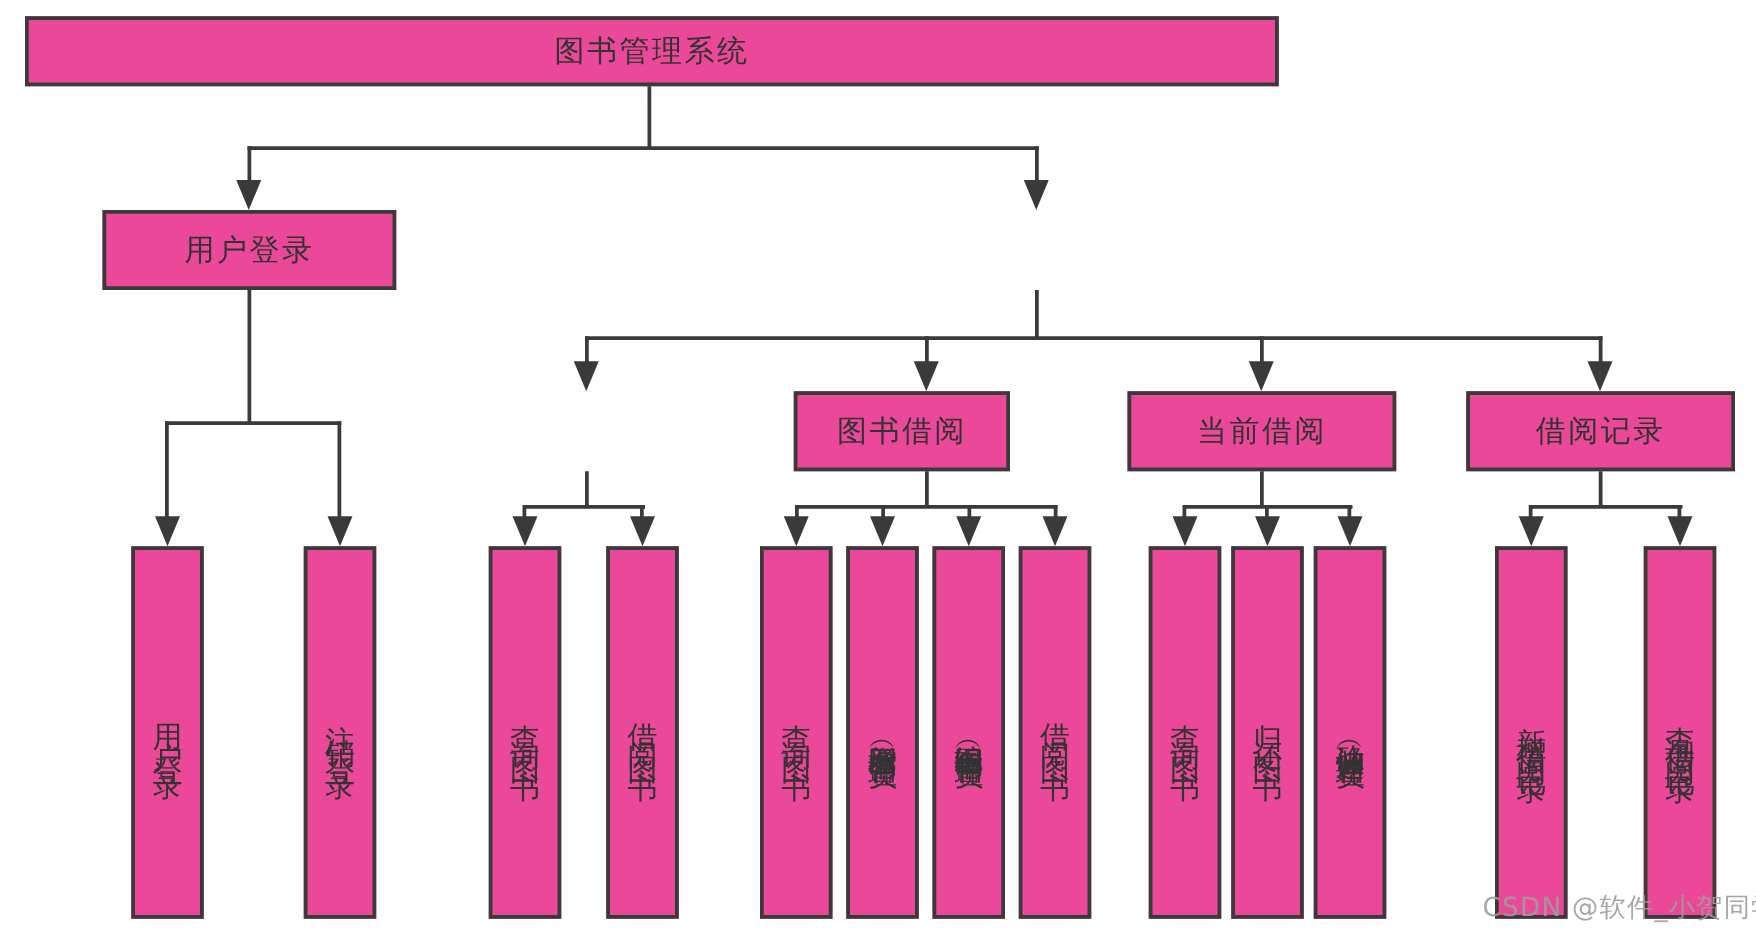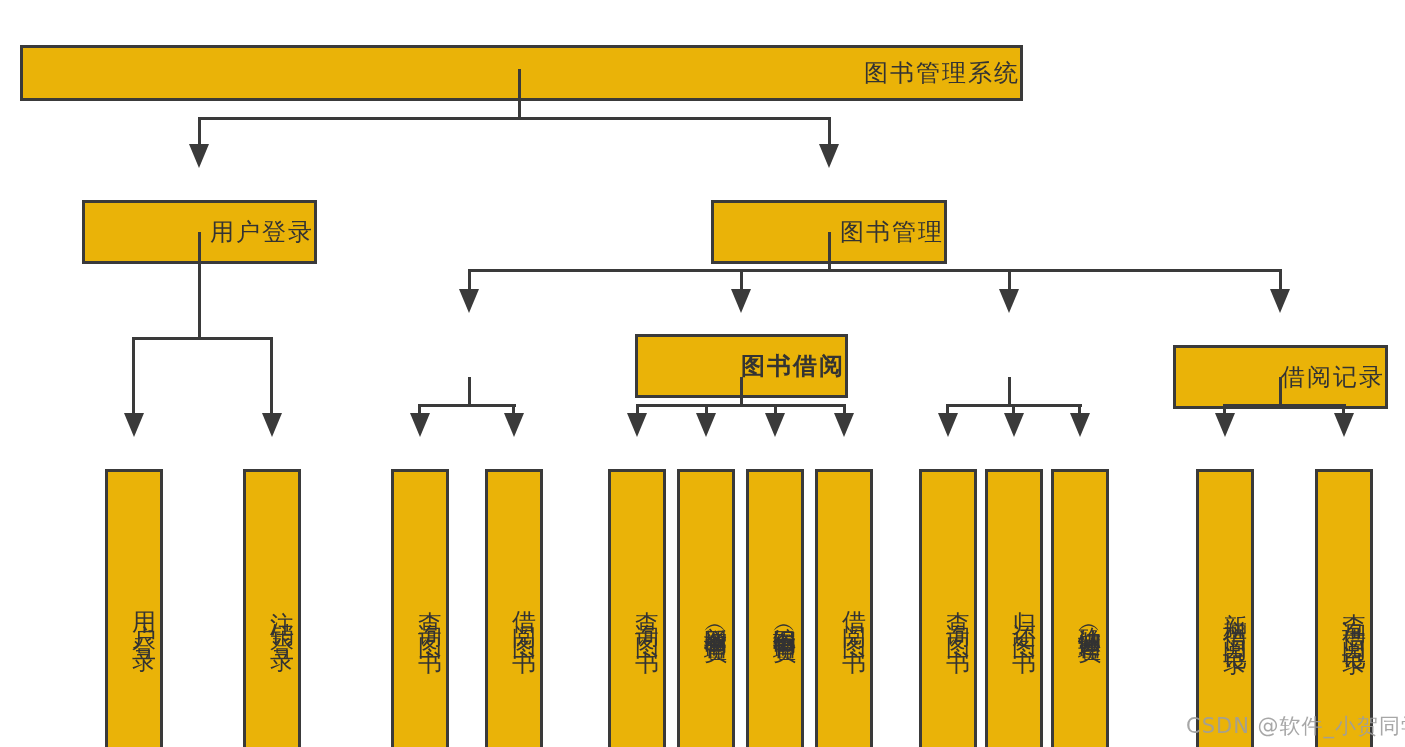--- a/index.html
+++ b/index.html
@@ -11,26 +11,25 @@
   .canvas{
     position:relative;
     width:1405px;height:747px;
     background:#ffffff;
     overflow:hidden;
   }
   .box{
     position:absolute;
     box-sizing:border-box;
     border:3px solid var(--line);
-    background:#eab308;
+    background:#ec4899;
     display:flex;
     align-items:center;
-    justify-content:flex-end;
+    justify-content:center;
     color:var(--text);
-    margin-top:32px;
   }
   .hlabel{
     font-size:24px;
     letter-spacing:2px;
     color:var(--text);
     white-space:nowrap;
   }
   .vtext{
     writing-mode:vertical-rl;
     text-orientation:mixed;
@@ -72,44 +71,44 @@
   <div class="vline" style="left:518px;top:69px;height:50px;"></div>
   <div class="hline" style="left:198px;top:117px;width:633px;"></div>
   <div class="vline" style="left:198px;top:117px;height:28px;"></div>
   <div class="vline" style="left:828px;top:117px;height:28px;"></div>
   <div class="arrow" style="left:189px;top:144px;"></div>
   <div class="arrow" style="left:819px;top:144px;"></div>
 
   <div class="box" style="left:82px;top:168px;width:235px;height:64px;">
     <span class="hlabel">用户登录</span>
   </div>
-  <div class="box" style="left:711px;top:168px;width:236px;height:64px;">
-    <span class="hlabel">图书管理</span>
-  </div>
 
   <div class="vline" style="left:198px;top:232px;height:106px;"></div>
   <div class="hline" style="left:132px;top:337px;width:141px;"></div>
   <div class="vline" style="left:132px;top:337px;height:77px;"></div>
   <div class="vline" style="left:270px;top:337px;height:77px;"></div>
   <div class="arrow" style="left:124px;top:413px;"></div>
   <div class="arrow" style="left:262px;top:413px;"></div>
 
   <div class="vline" style="left:828px;top:232px;height:38px;"></div>
   <div class="hline" style="left:468px;top:269px;width:814px;"></div>
   <div class="vline" style="left:468px;top:269px;height:21px;"></div>
   <div class="vline" style="left:740px;top:269px;height:21px;"></div>
   <div class="vline" style="left:1008px;top:269px;height:21px;"></div>
   <div class="vline" style="left:1279px;top:269px;height:21px;"></div>
   <div class="arrow" style="left:459px;top:289px;"></div>
   <div class="arrow" style="left:731px;top:289px;"></div>
   <div class="arrow" style="left:999px;top:289px;"></div>
   <div class="arrow" style="left:1270px;top:289px;"></div>
 
-  <div class="box" style="left:635px;top:302px;width:213px;height:64px;font-weight:bold;">
+  <div class="box" style="left:635px;top:313px;width:173px;height:64px;">
     <span class="hlabel">图书借阅</span>
+  </div>
+  <div class="box" style="left:902px;top:313px;width:215px;height:64px;">
+    <span class="hlabel">当前借阅</span>
   </div>
   <div class="box" style="left:1173px;top:313px;width:215px;height:64px;">
     <span class="hlabel">借阅记录</span>
   </div>
 
   <div class="vline" style="left:468px;top:377px;height:28px;"></div>
   <div class="hline" style="left:419px;top:404px;width:97px;"></div>
   <div class="vline" style="left:418px;top:404px;height:10px;"></div>
   <div class="vline" style="left:512px;top:404px;height:10px;"></div>
   <div class="arrow" style="left:410px;top:413px;"></div>

